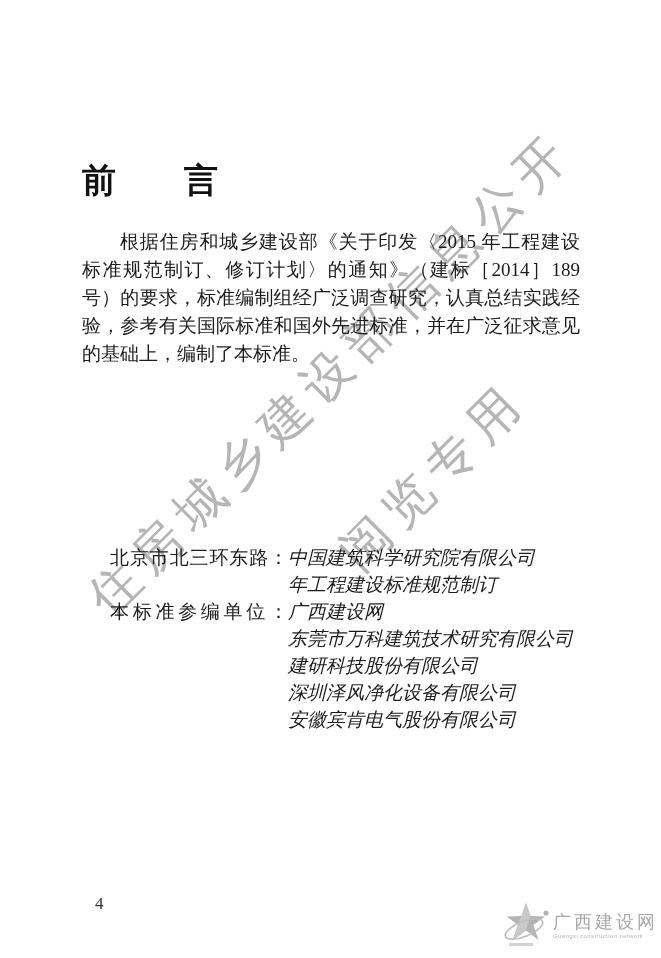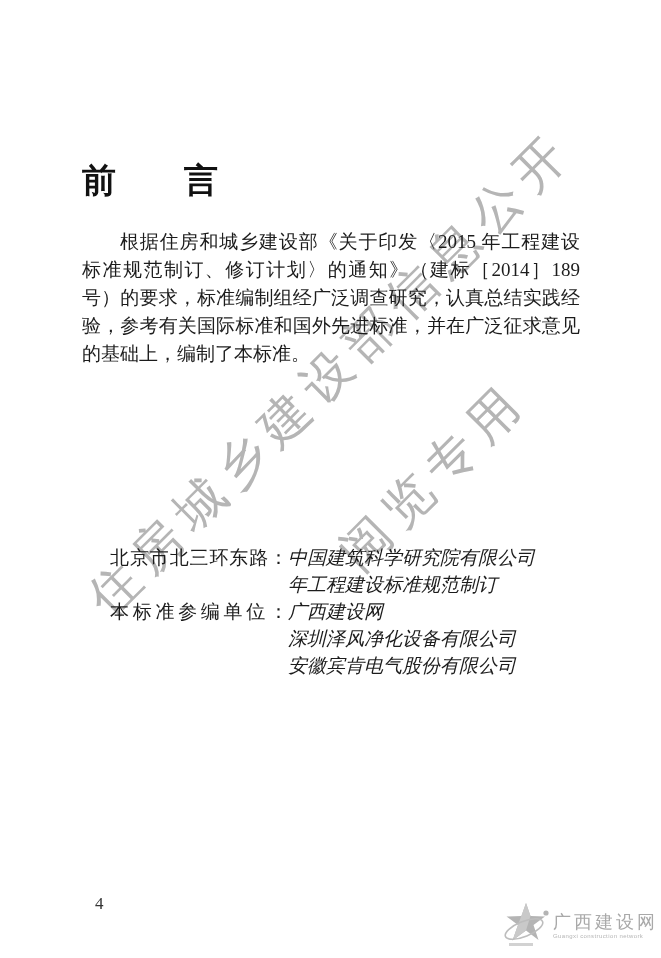--- a/index.html
+++ b/index.html
@@ -97,20 +97,22 @@
       <span class="ed-label">北京市北三环东路：</span>
       <div class="ed-orgs">
         <div class="ed-org">中国建筑科学研究院有限公司</div>
         <div class="ed-org">年工程建设标准规范制订</div>
       </div>
     </div>
     <div class="ed-row">
       <span class="ed-label">本标准参编单位：</span>
       <div class="ed-orgs">
         <div class="ed-org">广西建设网</div>
+        <div class="ed-org">东莞市万科建筑技术研究有限公司</div>
+        <div class="ed-org">建研科技股份有限公司</div>
         <div class="ed-org">深圳泽风净化设备有限公司</div>
         <div class="ed-org">安徽宾肯电气股份有限公司</div>
       </div>
     </div>
   </div>
 
   <div class="page-number">4</div>
 
   <div class="site-logo">
     <div class="logo-inner">

